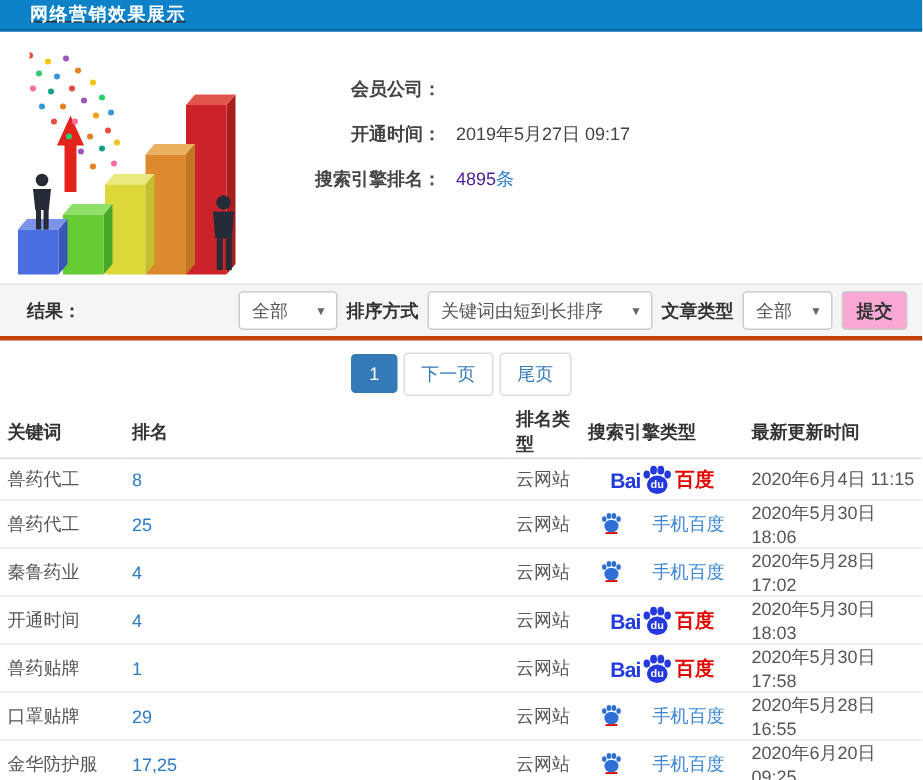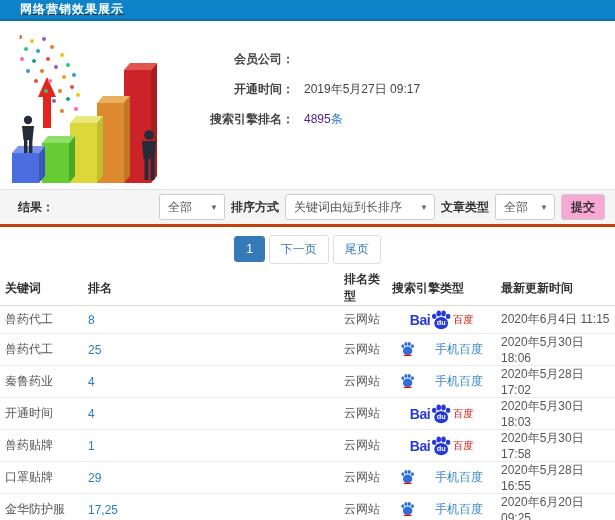--- a/index.html
+++ b/index.html
@@ -53,21 +53,21 @@
 
   
   table { width:615px; border-collapse:collapse; table-layout:fixed; }
   col.c1{width:83px;} col.c2{width:256px;} col.c3{width:48px;} col.c4{width:109px;} col.c5{width:119px;}
   th { text-align:left; font-weight:bold; color:#333; height:25px; padding:0 0 0 5px; border-bottom:1px solid #ddd; font-size:12px; }
   td { height:28px; padding:0 0 0 5px; border-bottom:1px solid #ececec; color:#555; }
   td.rank a { color:#2a7cc7; text-decoration:none; cursor:pointer; }
   td.engine { text-align:center; padding:0; }
   .bd-logo { display:inline-flex; align-items:center; line-height:1; }
   .bd-bai { color:#2439dd; font-weight:bold; font-size:14px; letter-spacing:-0.5px; }
-  .bd-cn { color:#e10601; font-weight:normal; font-size:10px; margin-left:1px; }
+  .bd-cn { color:#e10601; font-weight:bold; font-size:13px; margin-left:1px; }
   .mbd-logo { display:inline-flex; align-items:center; gap:20px; color:#3a85d4; }
   .paw-wrap { display:inline-block; position:relative; }
 </style>
 </head>
 <body>
 
 <div class="screen">
 
   <div class="topbar">
     <span class="title">网络营销效果展示</span>

